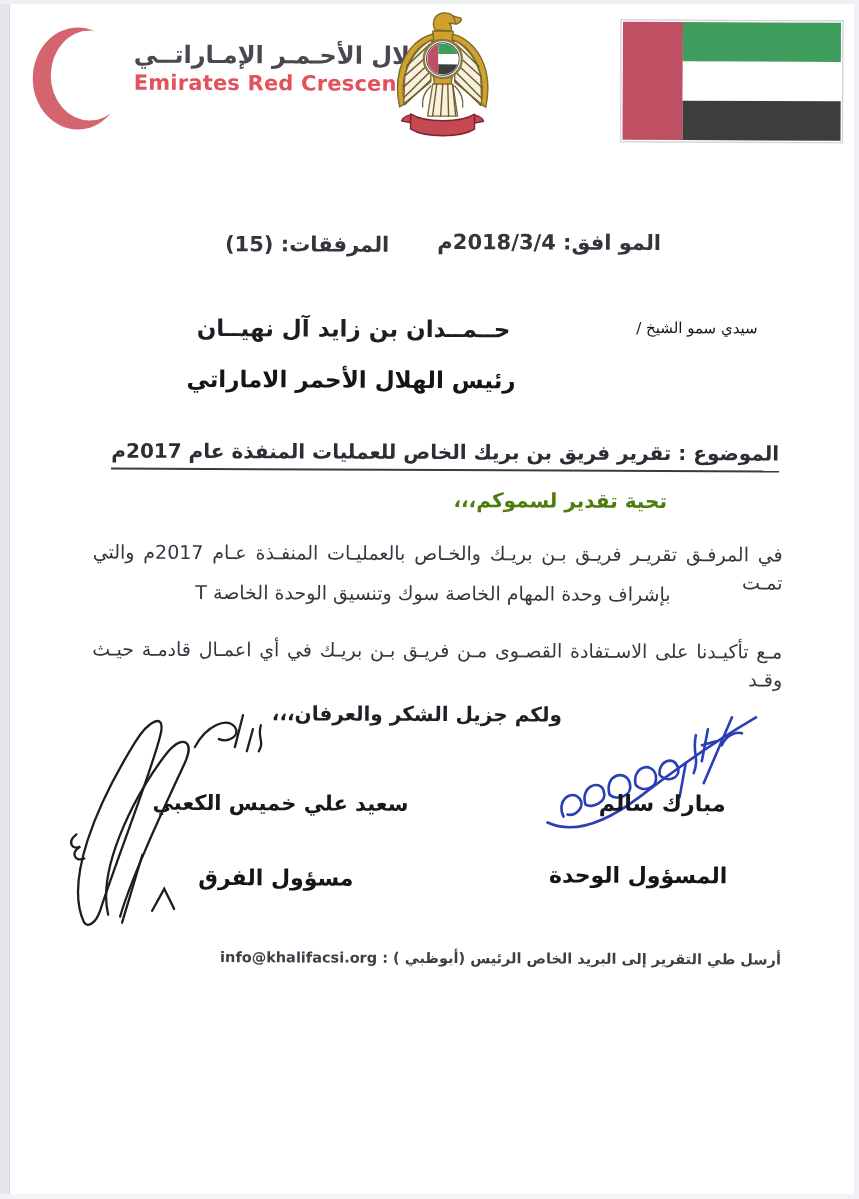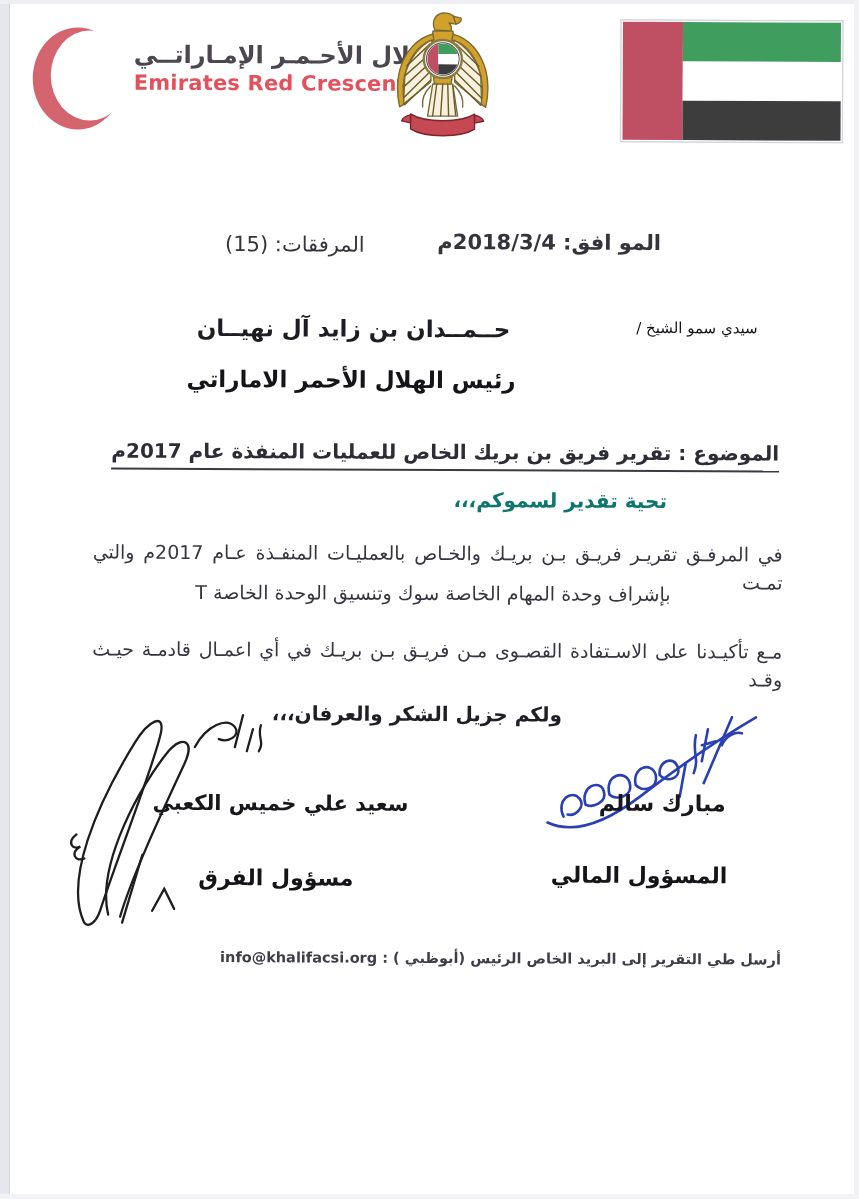--- a/index.html
+++ b/index.html
@@ -23,28 +23,28 @@
   .logo-ar{font-size:24px;font-weight:700;color:#4b4650;direction:rtl;line-height:1.2;letter-spacing:0;}
   .logo-en{font-size:21px;font-weight:800;color:#e3525c;line-height:1.25;letter-spacing:.2px;}
 
   .emblem{position:absolute;left:373px;top:6px;width:120px;height:132px;}
 
   .flag{position:absolute;left:608px;top:14px;width:224px;height:124px;}
 
   
   .t{position:absolute;direction:rtl;color:#34343d;white-space:nowrap;}
   .date-label{right:199px;top:226px;font-size:21px;font-weight:600;text-align:center;}
-  .attachments-label{left:214px;top:229px;font-size:21px;font-weight:400;}
+  .attachments-label{left:214px;top:229px;font-size:21px;font-weight:700;}
 
   .salutation{right:102px;top:314px;font-size:15px;font-weight:400;color:#141419;}
   .addressee-name{left:186px;top:312px;font-size:23px;font-weight:600;color:#1d1d24;}
   .addressee-title{left:176px;top:363px;font-size:23px;font-weight:800;color:#141419;}
 
   .subject{right:80px;top:436px;font-size:20px;font-weight:600;color:#2d2d36;border-bottom:2px solid #3a3a42;padding-bottom:5px;}
-  .greeting{right:192px;top:484px;font-size:20px;font-weight:600;color:#0f766e;}
+  .greeting{right:192px;top:484px;font-size:20px;font-weight:600;color:#4d7c0f;}
 
   .body-line{position:absolute;direction:rtl;font-size:19px;font-weight:500;color:#363640;line-height:1.45;}
   .just{right:76px;width:690px;text-align:justify;text-align-last:justify;white-space:normal;}
   .p1l1{top:536px;}
   .p1l2{right:188px;top:576px;white-space:nowrap;}
   .p2l1{top:633px;}
   .p2l2{right:192px;top:667px;white-space:nowrap;}
   .closing{right:296px;top:698px;font-size:20px;font-weight:700;color:#1f1f26;white-space:nowrap;}
 
   
@@ -155,21 +155,21 @@
       <path d="M92,82 C88,64 108,58 112,72 C115,86 98,90 92,82"></path>
       <path d="M116,72 C114,58 130,52 134,64 C138,76 122,80 116,72"></path>
       <path d="M142,60 L136,94"></path>
       <path d="M152,32 C148,50 156,54 150,70"></path>
       <path d="M164,26 L158,58 M158,42 L172,38"></path>
       <path d="M188,14 L160,80"></path>
       <path d="M178,42 C182,32 192,28 198,30"></path>
     </g>
   </svg>
   <div class="t sig-name-right">مبارك سالم</div>
-  <div class="t sig-title-right">المسؤول المالي</div>
+  <div class="t sig-title-right">المسؤول الوحدة</div>
 
   <svg class="sig-ink sig-ink-left" viewBox="0 0 240 252">
     <g fill="none" stroke-width="2.3" stroke-linecap="round" stroke="#1e1e1e">
       <path d="M28,238 C8,196 40,120 78,58 C92,35 108,28 104,48 C98,78 62,170 44,226 C40,238 32,244 28,238"></path>
       <path d="M52,230 C40,180 84,100 112,66 C126,50 138,56 128,78 C108,122 76,190 64,232"></path>
       <path d="M138,62 C150,40 170,32 178,42 C184,50 172,58 162,54"></path>
       <path d="M186,30 L178,62"></path>
       <path d="M196,44 L190,66"></path>
       <path d="M204,40 C200,52 208,56 202,66"></path>
       <path d="M20,150 C10,158 16,166 24,162 C14,168 18,178 28,174"></path>

